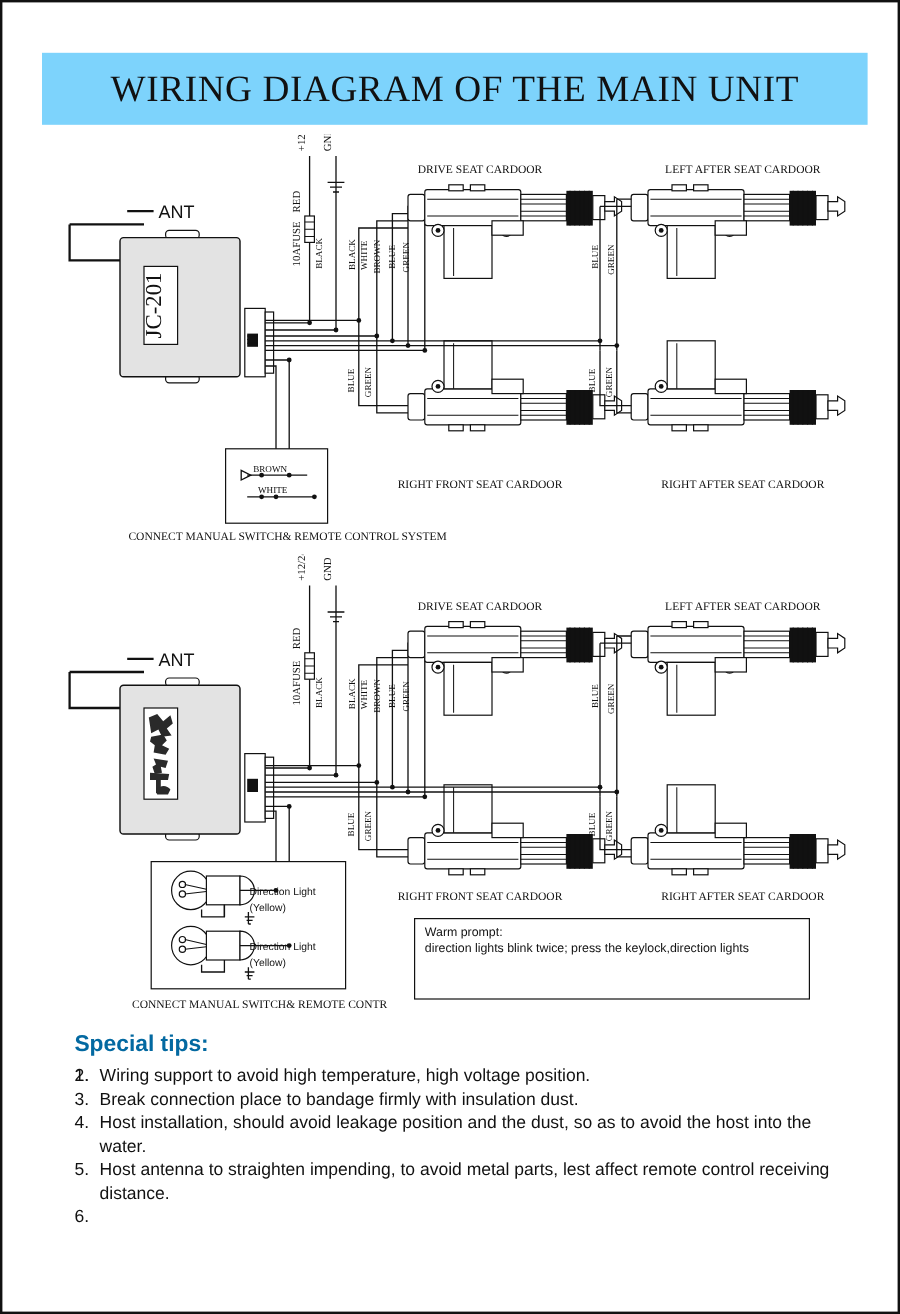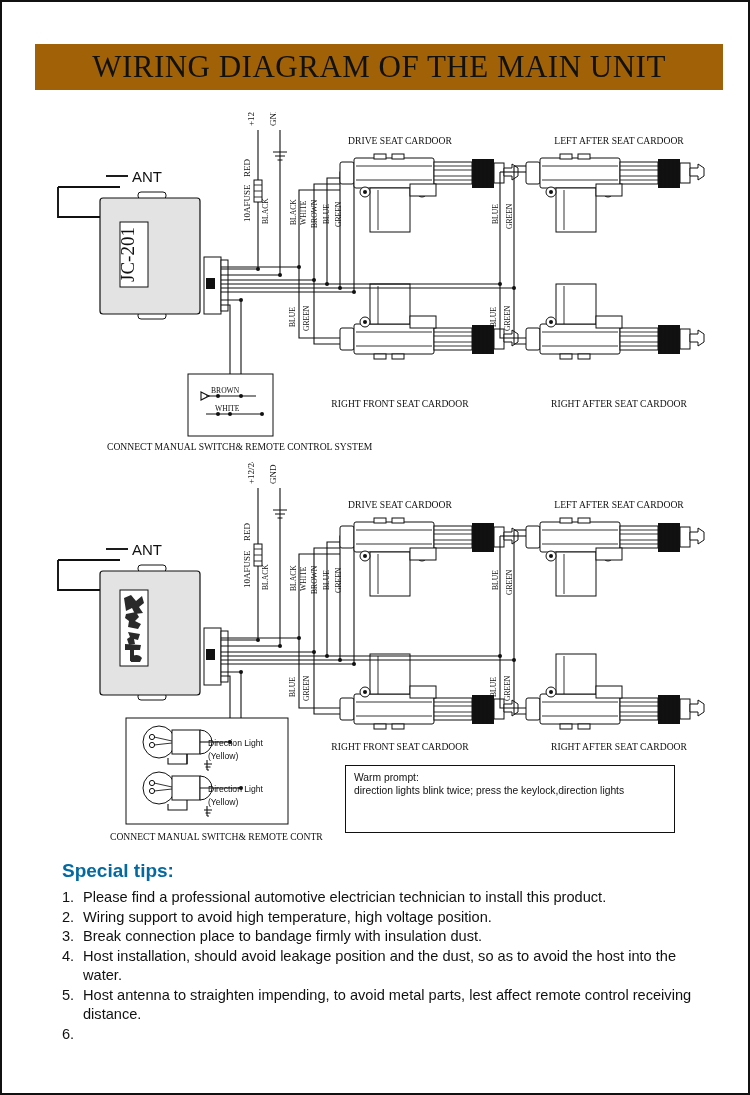--- a/index.html
+++ b/index.html
@@ -6,22 +6,22 @@
   body{
     width:750px;height:1095px;position:relative;overflow:hidden;
     font-family:"Liberation Sans", sans-serif;color:#111;
   }
   .page{
     position:absolute;left:0;top:0;width:750px;height:1095px;
     border:2px solid #111;box-sizing:border-box;background:#fff;
   }
   
   .title-band{
-    position:absolute;left:33px;top:42px;width:688px;height:46px;
-    background:#a16207;display:flex;align-items:center;justify-content:center;
+    position:absolute;left:33px;top:42px;width:688px;height:60px;
+    background:#7dd3fc;display:flex;align-items:center;justify-content:center;
   }
   .title-band .t{
     font-family:"Liberation Serif", serif;
     font-size:31px;letter-spacing:.5px;color:#111;white-space:nowrap;
     font-weight:400;
   }
   
   svg{display:block;}
   .dgm{position:absolute;left:0;}
   
@@ -520,21 +520,20 @@
   <div class="warm-box">
     <div>Warm prompt:</div>
     <div>direction lights blink twice; press the keylock,direction lights</div>
   </div>
 
   <div class="tips">
     <h2>Special tips:</h2>
     <ol>
       <li>
         <span class="num">1.</span>
-        <span>Please find a professional automotive electrician technician to install this product.</span>
       </li>
       <li>
         <span class="num">2.</span>
         <span>Wiring support to avoid high temperature, high voltage position.</span>
       </li>
       <li>
         <span class="num">3.</span>
         <span>Break connection place to bandage firmly with insulation dust.</span>
       </li>
       <li>

